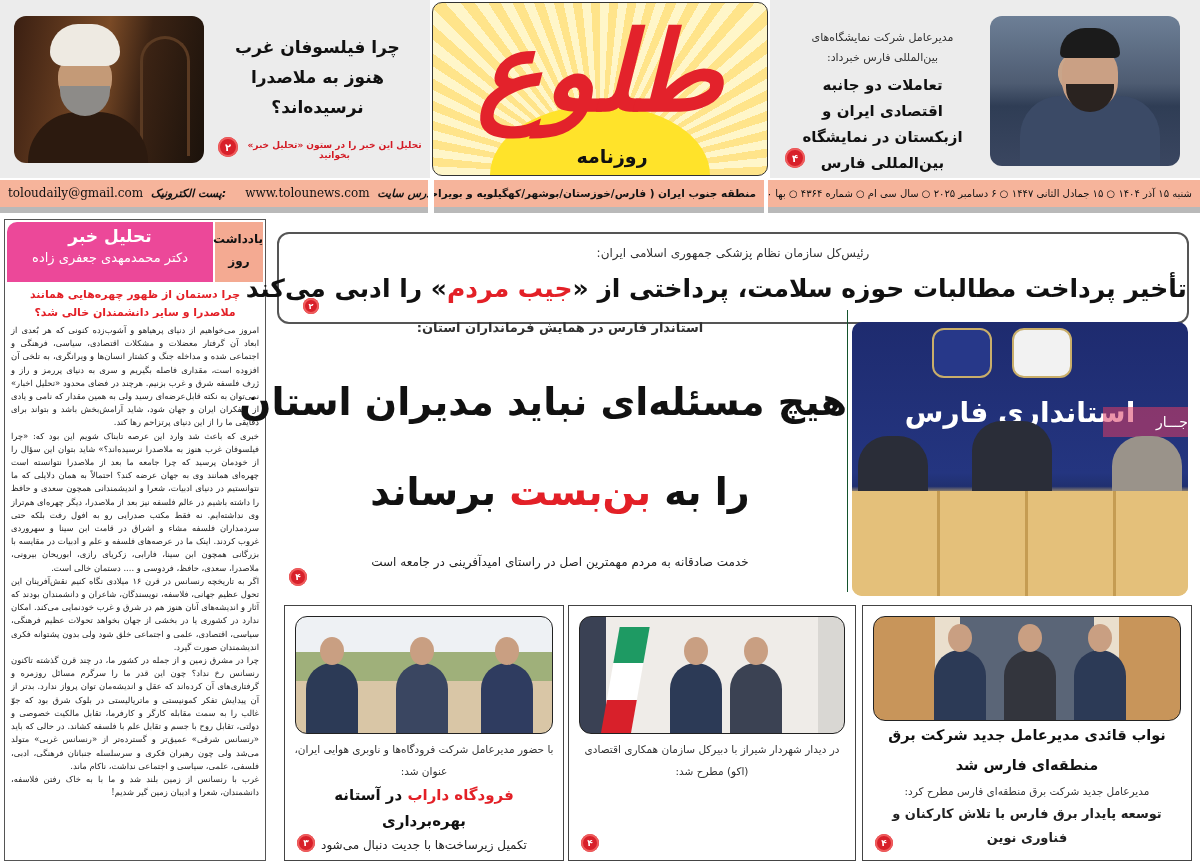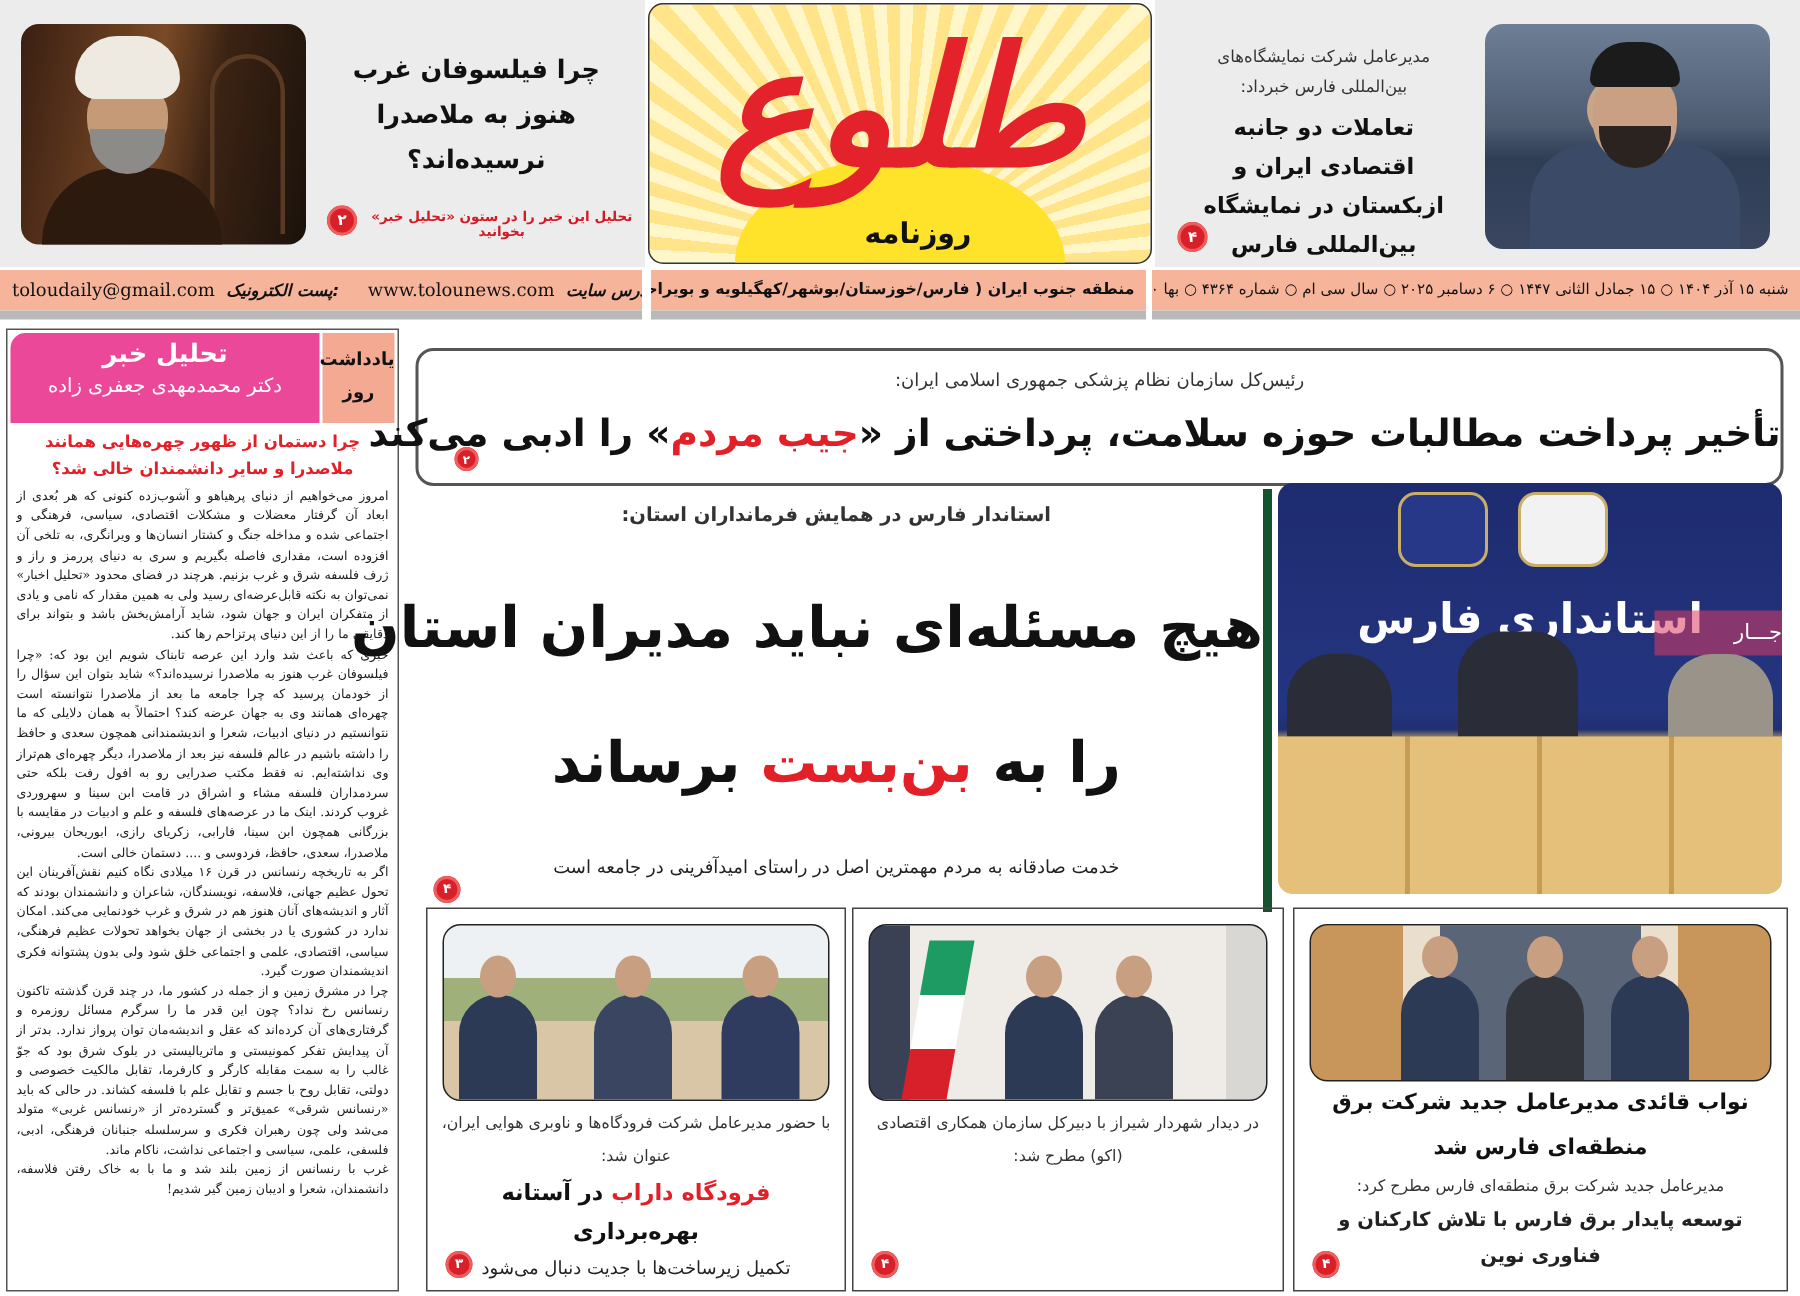--- a/index.html
+++ b/index.html
@@ -66,21 +66,21 @@
   .col-left .body p { margin-bottom: 0; }
 
   
   .main-box { left: 277px; top: 220px; width: 912px; height: 92px; border: 2px solid #555; border-radius: 12px; margin-top: 12px; }
   .main-box .kicker { position:absolute; top: 12px; left:0; right:0; text-align:center; font-size: 12px; color:#333; }
   .main-box .title { position:absolute; top: 40px; left:30px; right:0; text-align:center; font-size: 25px; font-weight:bold; white-space:nowrap; }
   .red { color:#e32027; }
   .main-box .page-badge { left: 24px; top: 64px; width: 16px; height:16px; font-size:8px; }
 
   
-  .story2 { left: 273px; top: 326px; width: 575px; height: 282px; border-right: 6px solid #14532d; }
+  .story2 { left: 273px; top: 310px; width: 575px; height: 282px; border-right: 1px solid #14532d; }
   .story2 .kicker { position:absolute; top: 10px; left:0; right:0; text-align:center; font-size: 13px; font-weight:bold; color:#333; }
   .story2 .title1 { position:absolute; top: 70px; left:0; right:0; text-align:center; font-size: 38px; font-weight:bold; white-space:nowrap; }
   .story2 .title2 { position:absolute; top: 160px; left:0; right:0; text-align:center; font-size: 38px; font-weight:bold; white-space:nowrap; }
   .story2 .lead { position:absolute; top: 245px; left:0; right:0; text-align:center; font-size: 12px; color:#222; }
   .story2 .page-badge { left: 16px; top: 258px; width: 18px; height:18px; font-size:9px; }
 
   .photo-gov { right: 12px; top: 322px; width: 336px; height: 274px; border-radius: 10px; overflow:hidden;
     background: linear-gradient(180deg, #1e2b6f 0%, #243580 55%, #203070 60%, #d7b56a 63%, #e6c47b 100%); }
   .photo-gov .banner { position:absolute; left:0; right:0; top: 74px; text-align:center; color:#fff; font-size: 28px; font-weight:bold; }
   .photo-gov .emblem { position:absolute; top: 6px; width: 60px; height: 50px; border: 2px solid #c9ae6a; border-radius: 12px; background: #273889; }

